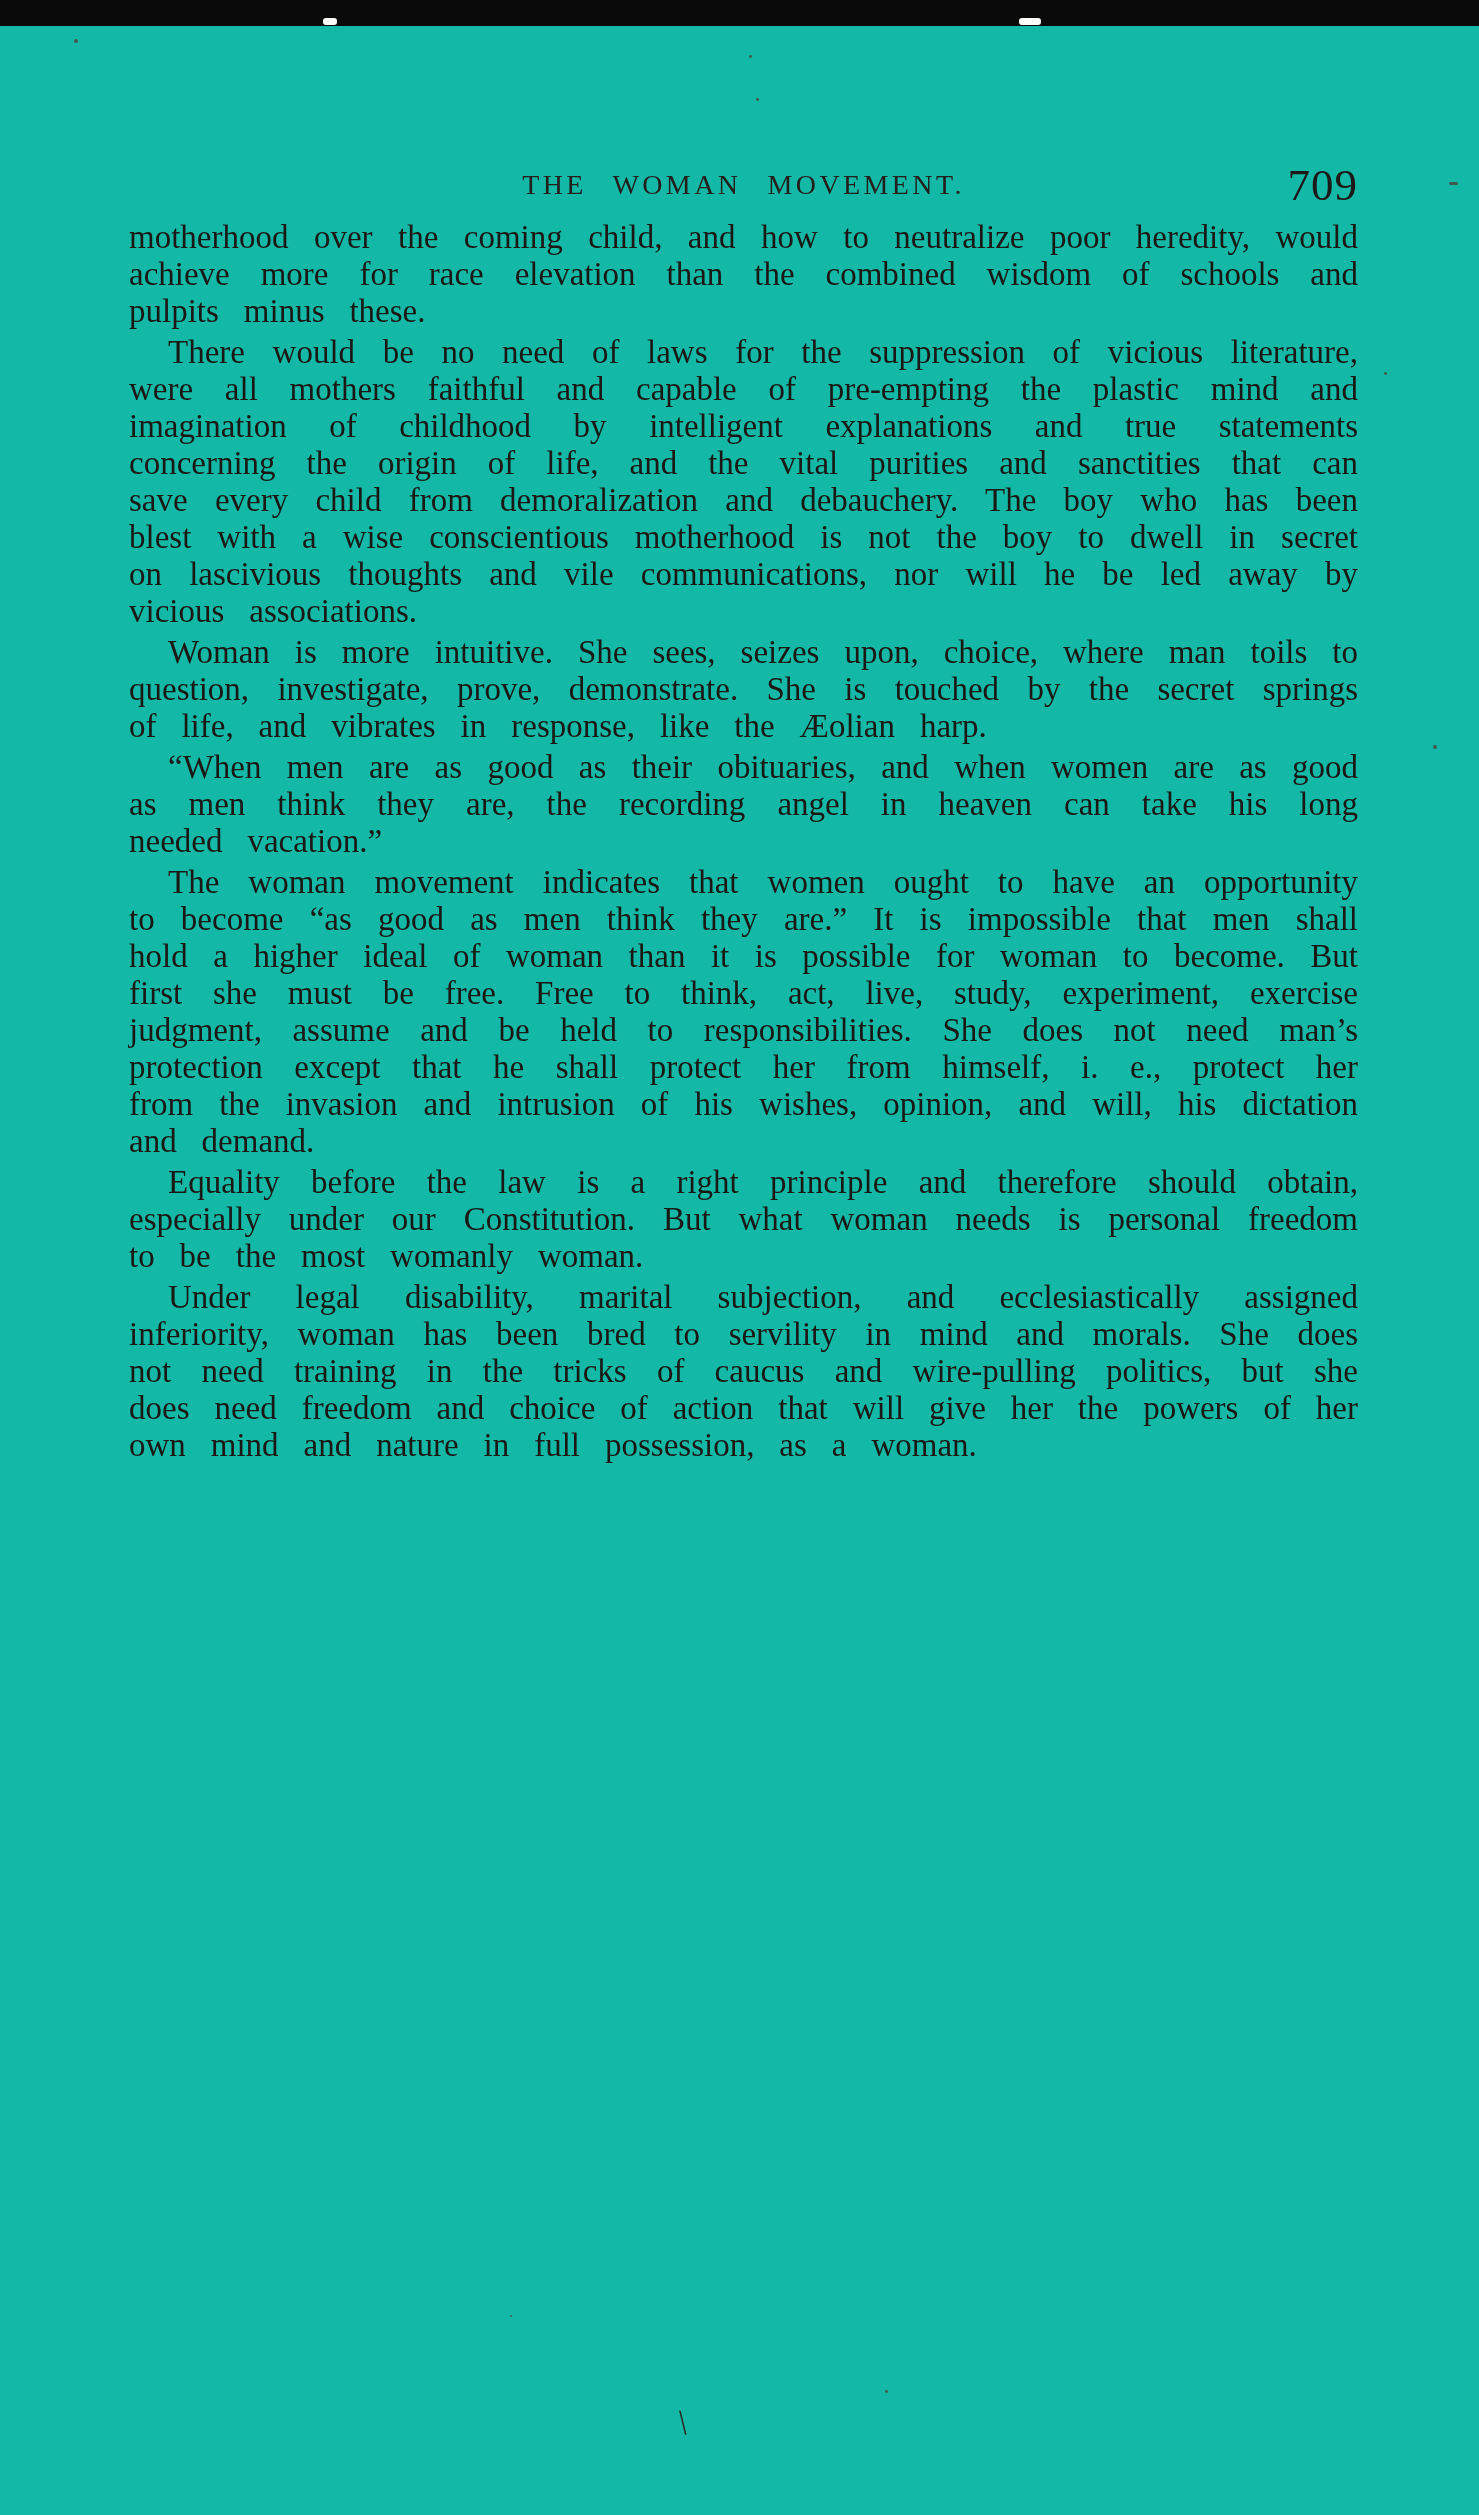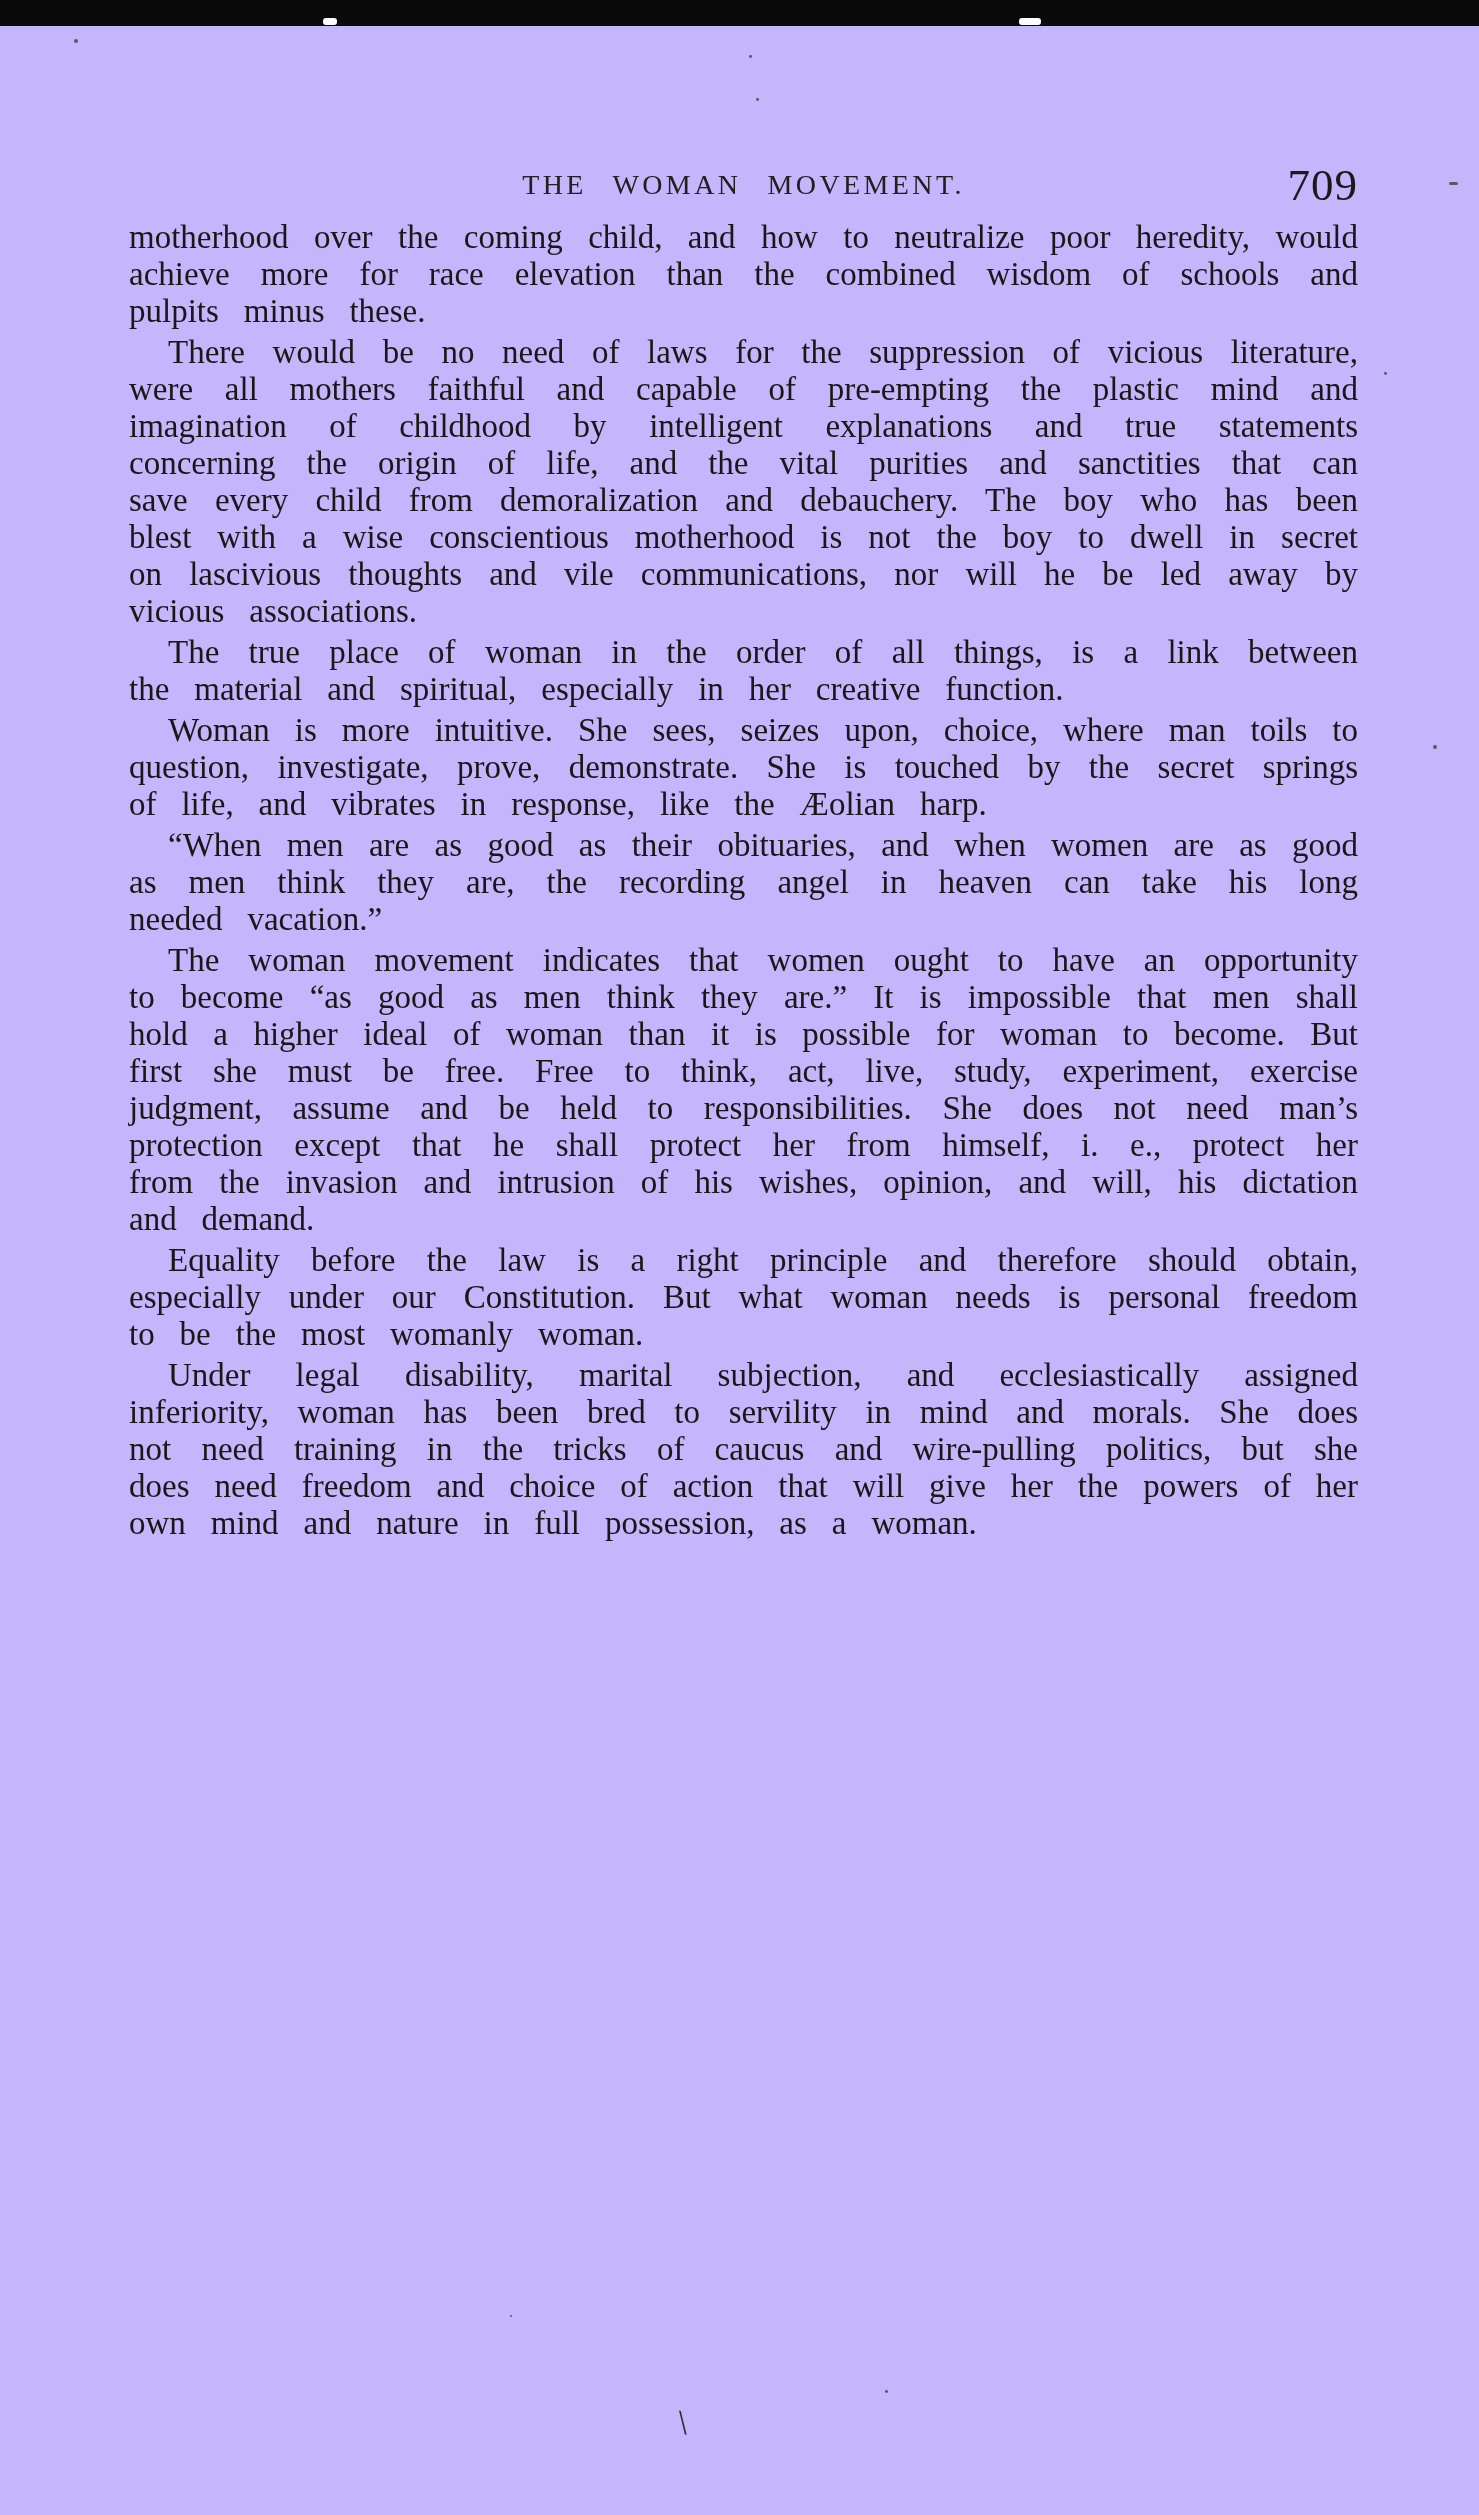--- a/index.html
+++ b/index.html
@@ -5,21 +5,21 @@
   html, body {
     margin: 0;
     padding: 0;
     background: #e8e8e6;
   }
   .page {
     position: relative;
     width: 1479px;
     height: 2515px;
     margin: 0 auto;
-    background: #c4b5fd;
+    background: #14b8a6;
     overflow: hidden;
     font-family: "Liberation Serif", "DejaVu Serif", serif;
     color: #1b1a18;
   }
   
   .scan-top-edge {
     position: absolute;
     top: 0; left: 0;
     width: 1479px;
     height: 25.5px;
@@ -119,21 +119,20 @@
   </div>
 
   <header class="running-head">
     <div class="running-title">THE WOMAN MOVEMENT.</div>
     <div class="page-number">709</div>
   </header>
 
   <main class="page-body">
     <p class="continuation">motherhood over the coming child, and how to neutralize poor heredity, would achieve more for race elevation than the combined wisdom of schools and pulpits minus these.</p>
     <p>There would be no need of laws for the suppression of vicious literature, were all mothers faithful and capable of pre-empting the plastic mind and imagination of childhood by intelligent explanations and true statements concerning the origin of life, and the vital purities and sanctities that can save every child from demoralization and debauchery. The boy who has been blest with a wise conscientious motherhood is not the boy to dwell in secret on lascivious thoughts and vile communications, nor will he be led away by vicious associations.</p>
-    <p>The true place of woman in the order of all things, is a link between the material and spiritual, especially in her creative function.</p>
     <p>Woman is more intuitive. She sees, seizes upon, choice, where man toils to question, investigate, prove, demonstrate. She is touched by the secret springs of life, and vibrates in response, like the Æolian harp.</p>
     <p>“When men are as good as their obituaries, and when women are as good as men think they are, the recording angel in heaven can take his long needed vacation.”</p>
     <p>The woman movement indicates that women ought to have an opportunity to become “as good as men think they are.” It is impossible that men shall hold a higher ideal of woman than it is possible for woman to become. But first she must be free. Free to think, act, live, study, experiment, exercise judgment, assume and be held to responsibilities. She does not need man’s protection except that he shall protect her from himself, i. e., protect her from the invasion and intrusion of his wishes, opinion, and will, his dictation and demand.</p>
     <p>Equality before the law is a right principle and therefore should obtain, especially under our Constitution. But what woman needs is personal freedom to be the most womanly woman.</p>
     <p>Under legal disability, marital subjection, and ecclesiastically assigned inferiority, woman has been bred to servility in mind and morals. She does not need training in the tricks of caucus and wire-pulling politics, but she does need freedom and choice of action that will give her the powers of her own mind and nature in full possession, as a woman.</p>
   </main>
 
   <div class="stray-pen-mark">\</div>
 
   <div class="speck s1"></div>

